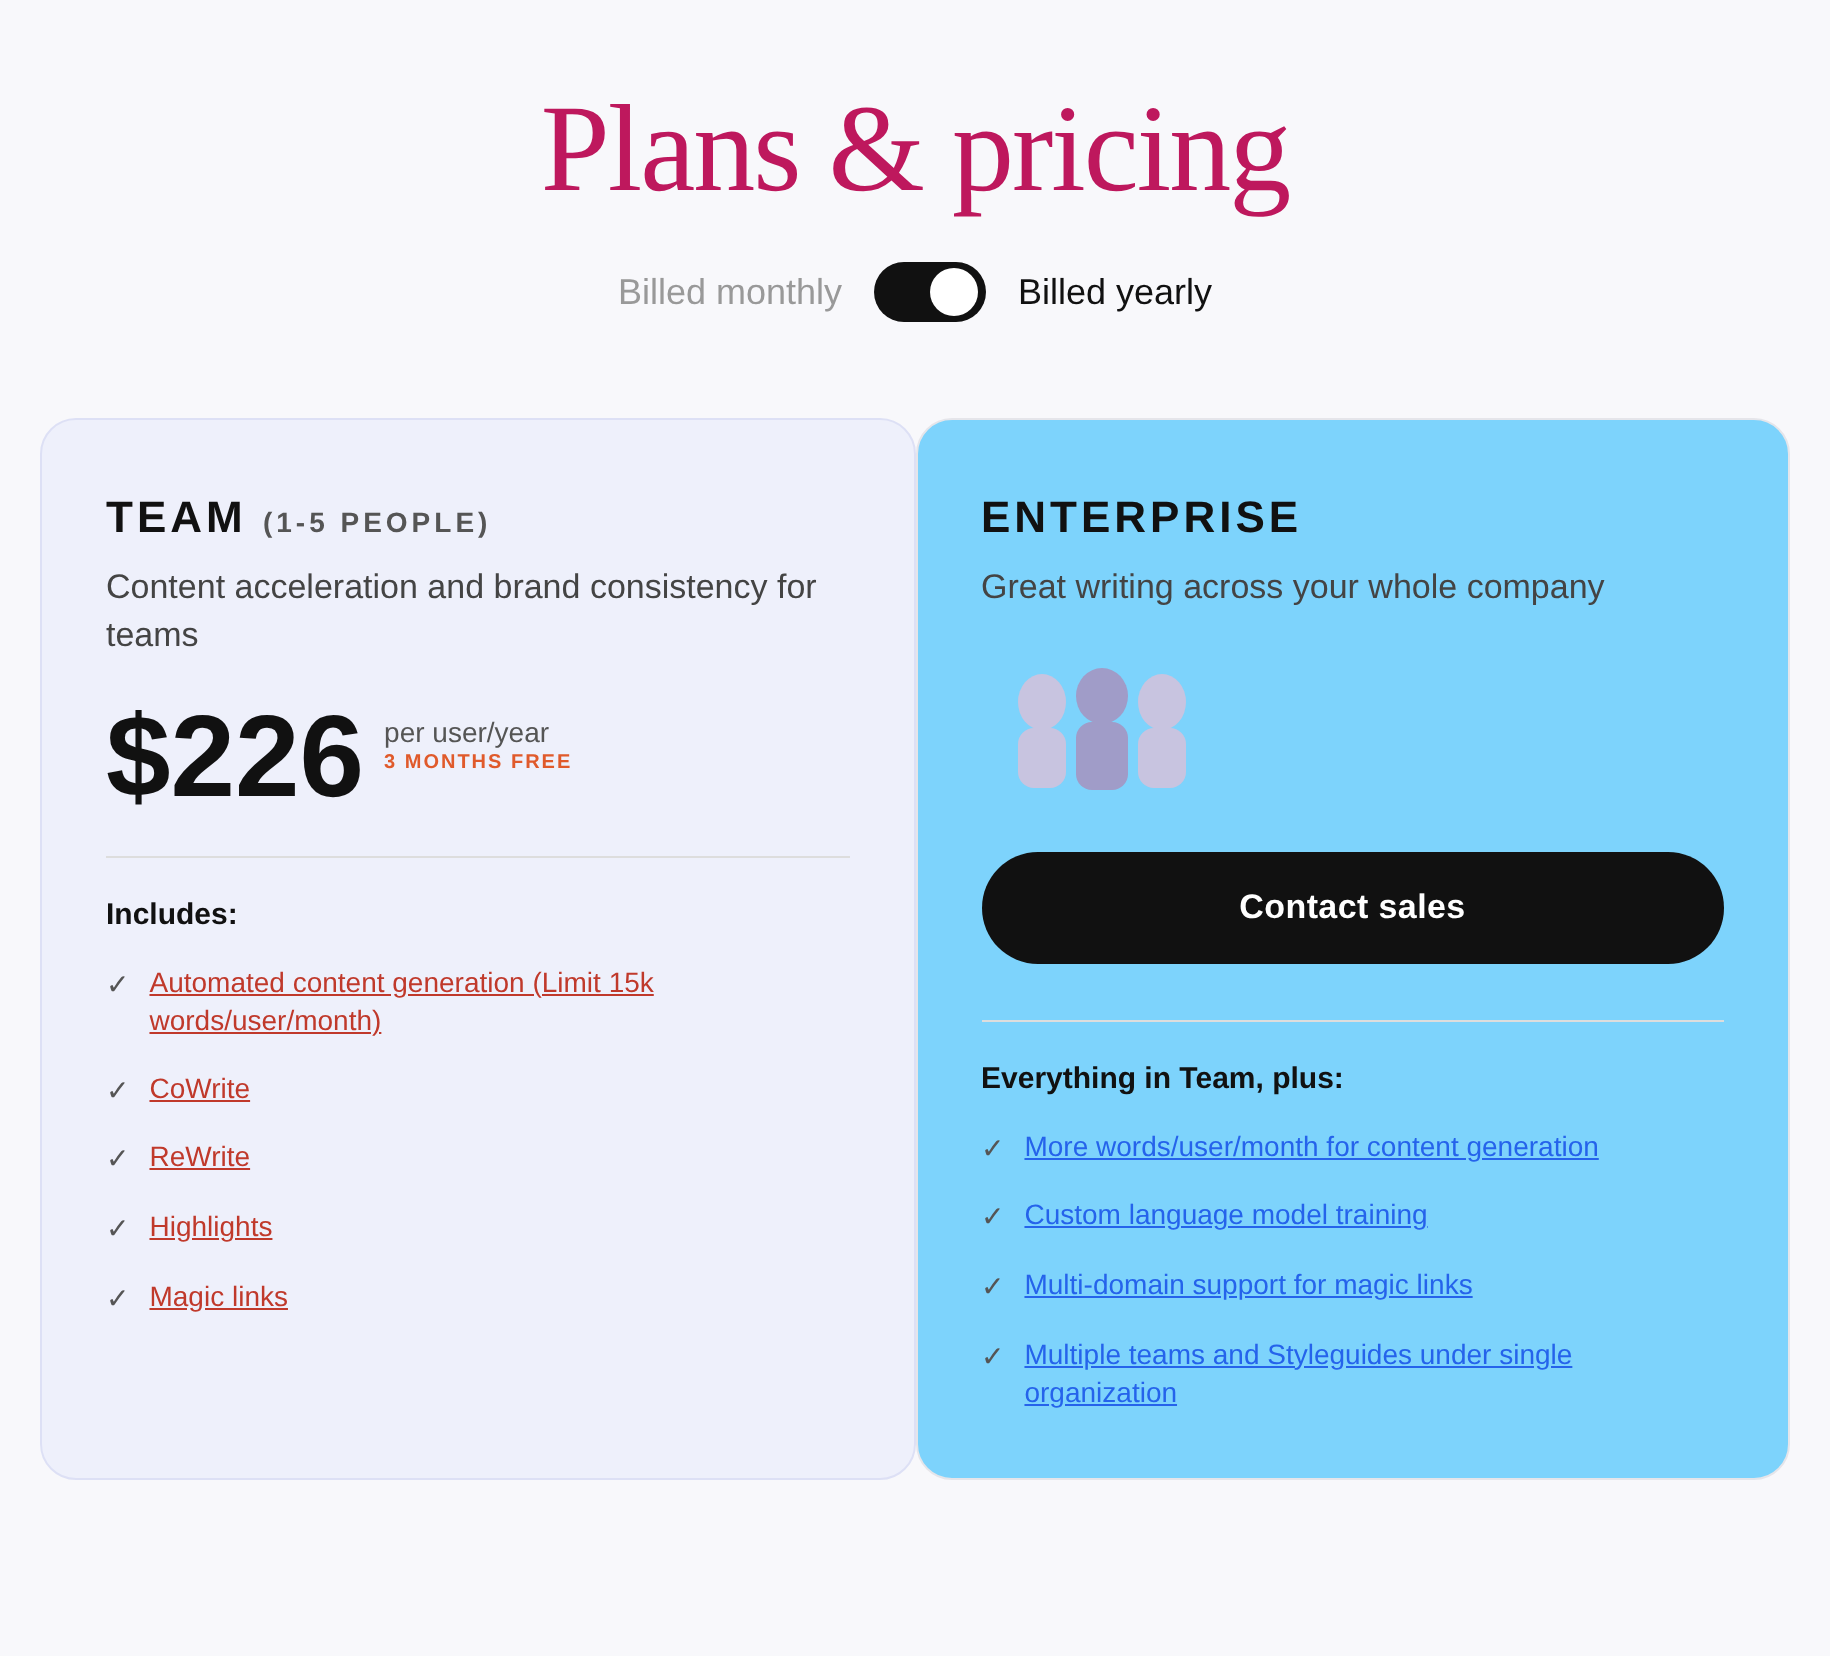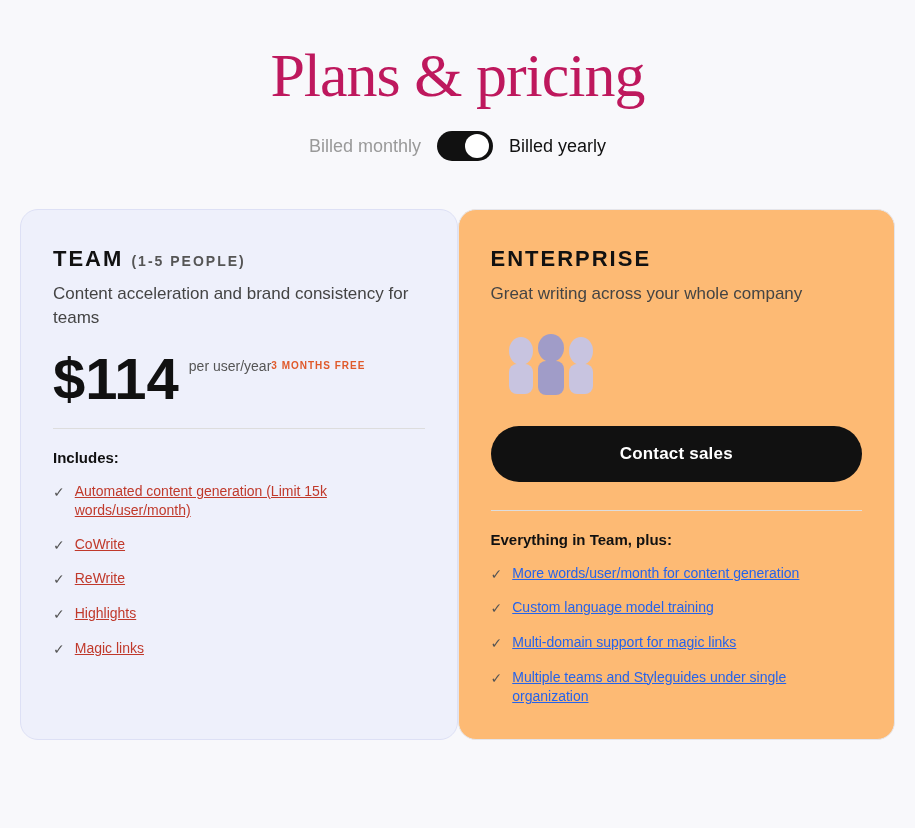--- a/index.html
+++ b/index.html
@@ -60,21 +60,21 @@
     }
 
     .plans-container {
       display: flex;
       width: 100%;
       max-width: 880px;
     }
 
     .plan-card {
       flex: 1;
-      background: #fdba74;
+      background: #7dd3fc;
       border-radius: 18px;
       padding: 36px 32px 32px;
       border: 1px solid #e5e5ea;
     }
 
     .plan-card.team {
       background: #eef0fb;
       border-color: #dde0f5;
     }
 
@@ -110,21 +110,21 @@
 
     .price-amount {
       font-size: 58px;
       font-weight: 700;
       color: #111;
       line-height: 1;
     }
 
     .price-details {
       display: flex;
-      flex-direction: row;
+      flex-direction: column;
       justify-content: flex-end;
       padding-top: 8px;
     }
 
     .price-per {
       font-size: 14px;
       color: #555;
       font-weight: 500;
     }
 
@@ -224,21 +224,21 @@
 <div class="plans-container">
 
   <div class="plan-card team">
     <div class="plan-name">
       <span>TEAM</span>
       <span class="people">(1-5 PEOPLE)</span>
     </div>
     <p class="plan-description">Content acceleration and brand consistency for teams</p>
 
     <div class="price-row">
-      <span class="price-amount">$114</span>
+      <span class="price-amount">$226</span>
       <div class="price-details">
         <span class="price-per">per user/year</span>
         <span class="price-promo">3 MONTHS FREE</span>
       </div>
     </div>
 
 
     <hr class="divider">
 
     <p class="includes-label">Includes:</p>

